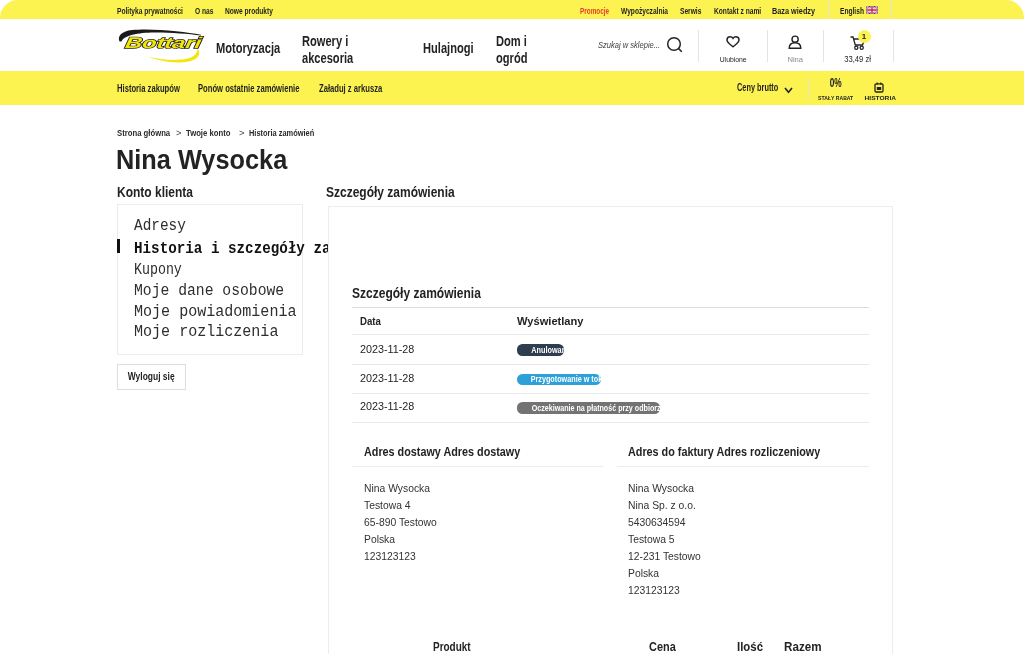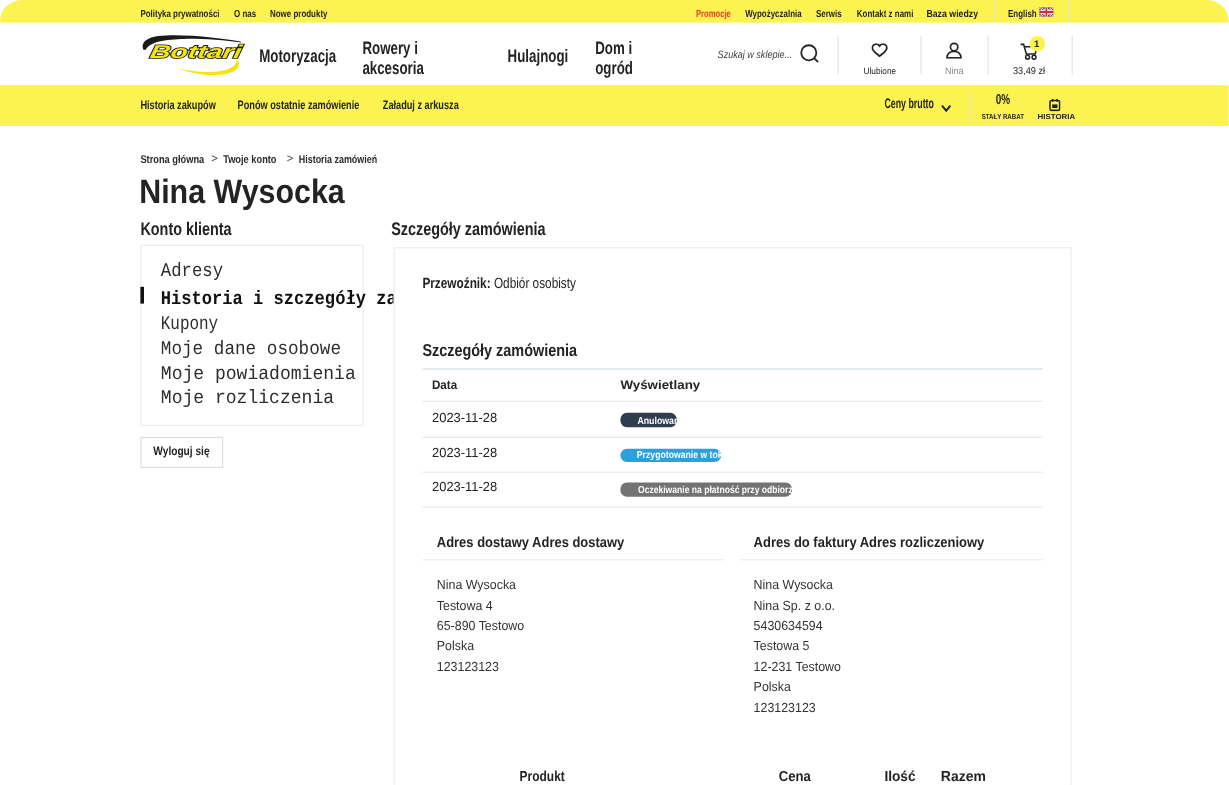--- a/index.html
+++ b/index.html
@@ -144,21 +144,20 @@
   <div class="abs" style="left:117px;top:239.2px;width:3px;height:14px;background:#111"></div>
   <span class="side-item abs b" style="top:242.5px;color:#111"><span class="t" style="--sx:.89">Historia i szczegóły zamówień</span></span>
   <span class="side-item abs" style="top:263.5px"><span class="t" style="--sx:.83">Kupony</span></span>
   <span class="side-item abs" style="top:285px"><span class="t" style="--sx:.92">Moje dane osobowe</span></span>
   <span class="side-item abs" style="top:305.5px"><span class="t" style="--sx:.94">Moje powiadomienia</span></span>
   <span class="side-item abs" style="top:326px"><span class="t" style="--sx:.94">Moje rozliczenia</span></span>
   <div id="logout" class="abs"><span class="tc" style="--sx:.83">Wyloguj się</span></div>
 
   <div id="mainbox" class="abs"></div>
   <div class="abs" style="left:352px;top:230px;font-size:12.3px;line-height:12.5px;white-space:nowrap">
-    <div><span class="t" style="--sx:.8"><span class="b">Przewoźnik:</span> Odbiór osobisty</span></div>
   </div>
 
   <div class="abs b" style="left:352.3px;top:285px;font-size:14.4px;height:16px;line-height:16px"><span class="t" style="--sx:.835">Szczegóły zamówienia</span></div>
 
   <div class="line" style="left:352px;top:307px;width:517px;background:#d5dfe8"></div>
   <span class="abs b" style="left:359.5px;top:315.6px;font-size:10.4px;height:12px;line-height:12px"><span class="t" style="--sx:.93">Data</span></span>
   <span class="abs b" style="left:516.6px;top:315.6px;font-size:10.4px;height:12px;line-height:12px"><span class="t" style="--sx:1.07">Wyświetlany</span></span>
   <div class="line" style="left:352px;top:334px;width:517px"></div>
   <span class="cell-date" style="top:342.8px"><span class="t" style="--sx:.98">2023-11-28</span></span>
   <span class="badge" style="left:517px;top:344.4px;width:47px;background:#2e3d4f">

